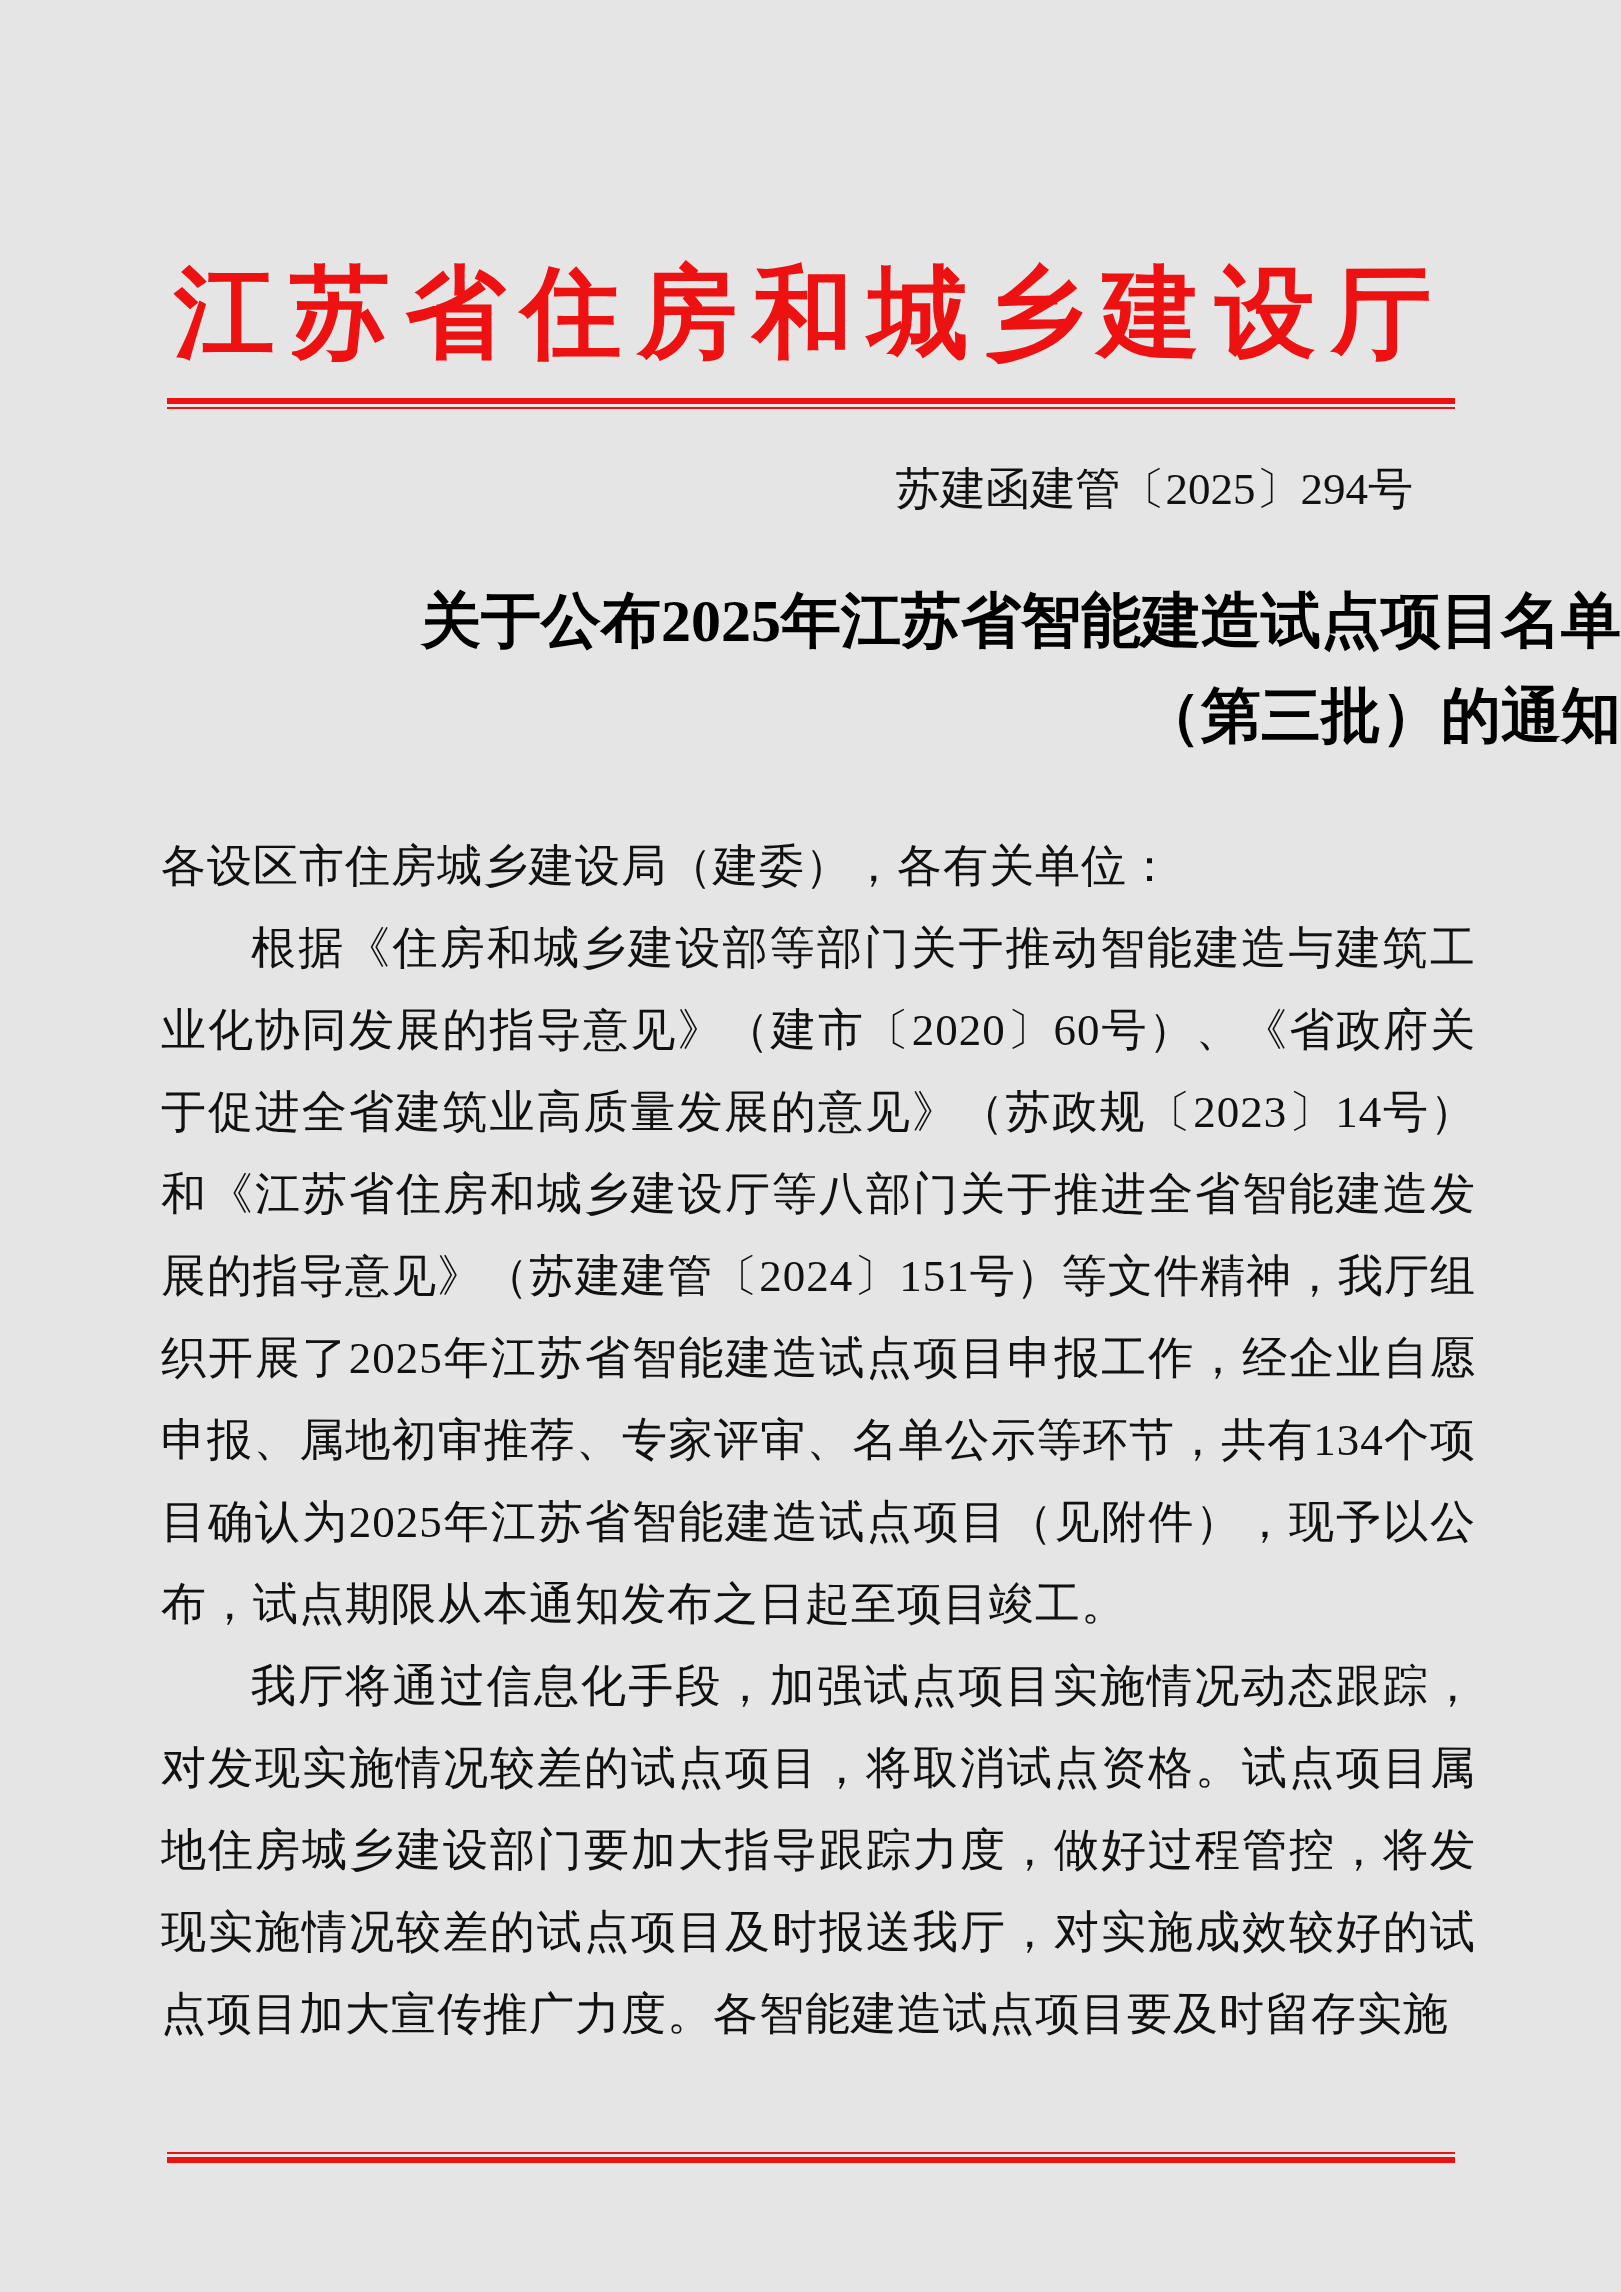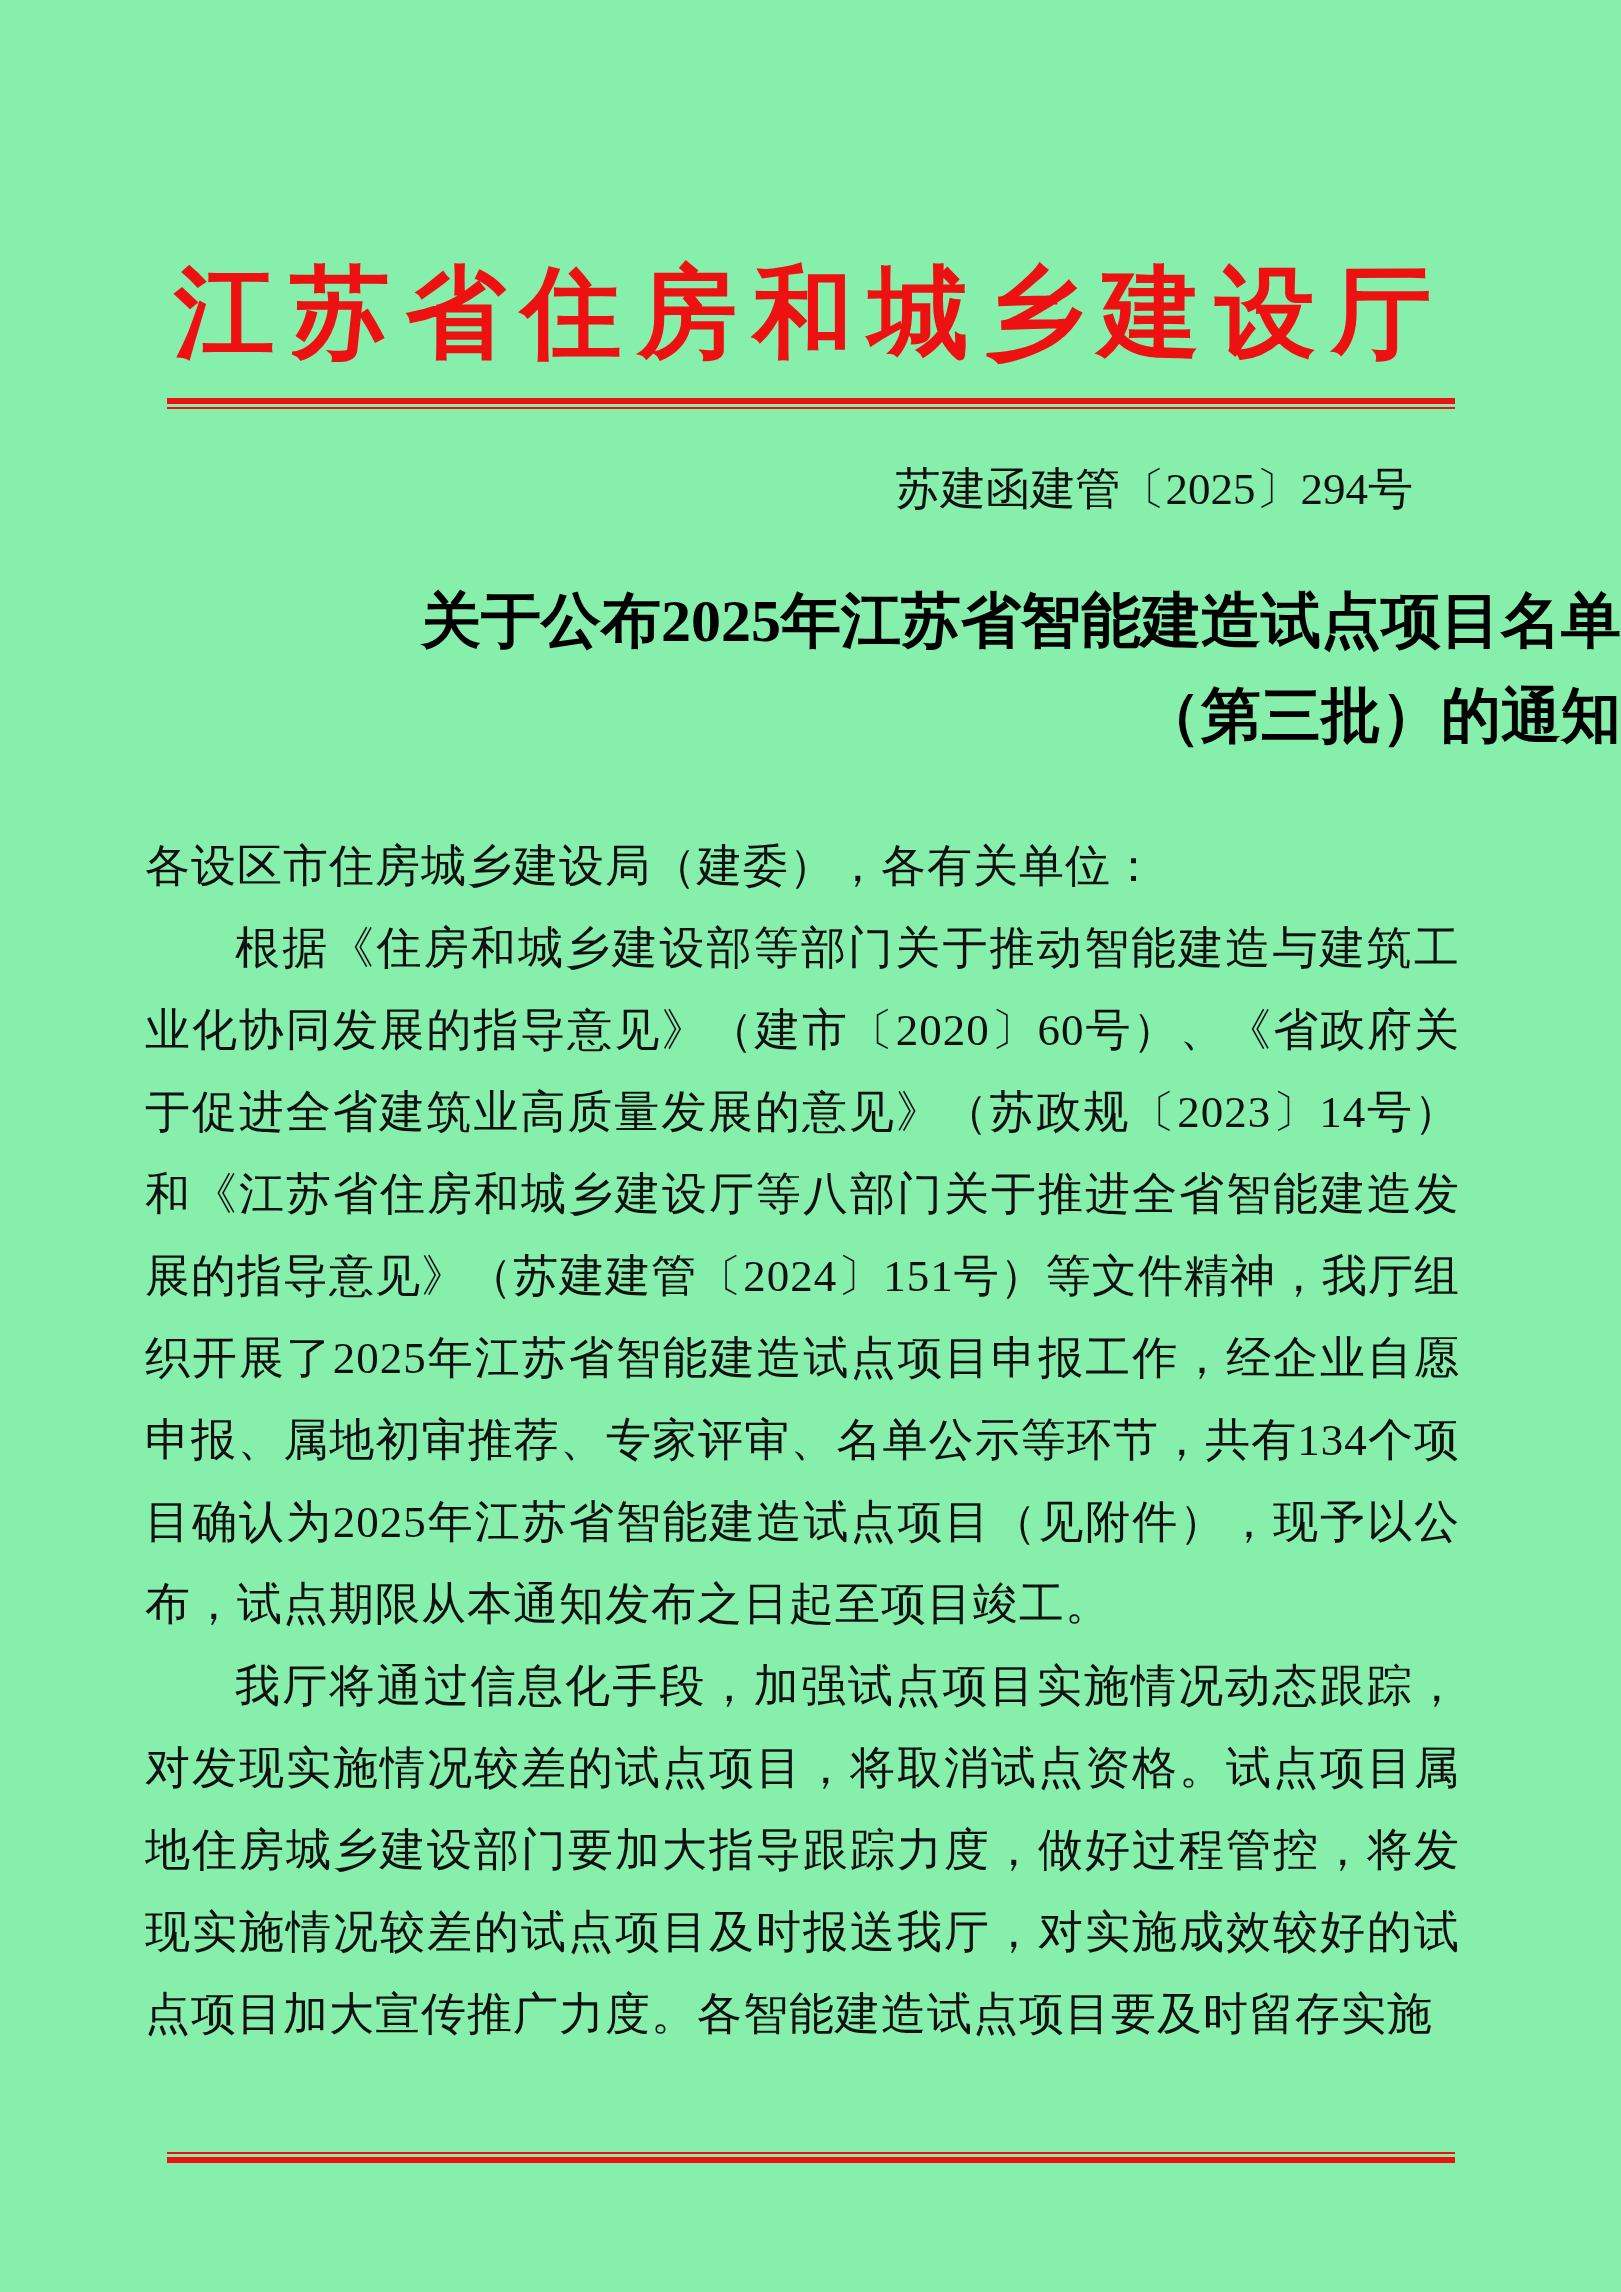--- a/index.html
+++ b/index.html
@@ -1,21 +1,21 @@
 <!DOCTYPE html>
 <html style="--accent: #ee1111;"><head>
 <meta charset="utf-8">
 <style>
   * { margin: 0; padding: 0; box-sizing: border-box; }
   html, body { background: #ffffff; }
   .page {
     position: relative;
     width: 1621px;
     height: 2293px;
-    background: #86efac;
+    background: #e5e5e5;
     overflow: hidden;
     font-family: "Liberation Serif", "DejaVu Serif", serif;
     color: #111111;
   }
   .masthead {
     position: absolute;
     top: 250px;
     left: 0;
     width: 100%;
     text-align: center;
@@ -52,21 +52,21 @@
     width: 100%;
     text-align: right;
     font-weight: bold;
     font-size: 60px;
     line-height: 95px;
     color: #000000;
   }
   .body-text {
     position: absolute;
     top: 825px;
-    left: 145px;
+    left: 161px;
     width: 1315px;
     font-size: 45px;
     line-height: 82px;
     text-align: justify;
     color: #111111;
     letter-spacing: 1px;
   }
   .body-text p { margin: 0; }
   .body-text p.indent { text-indent: 2em; }
 </style>

